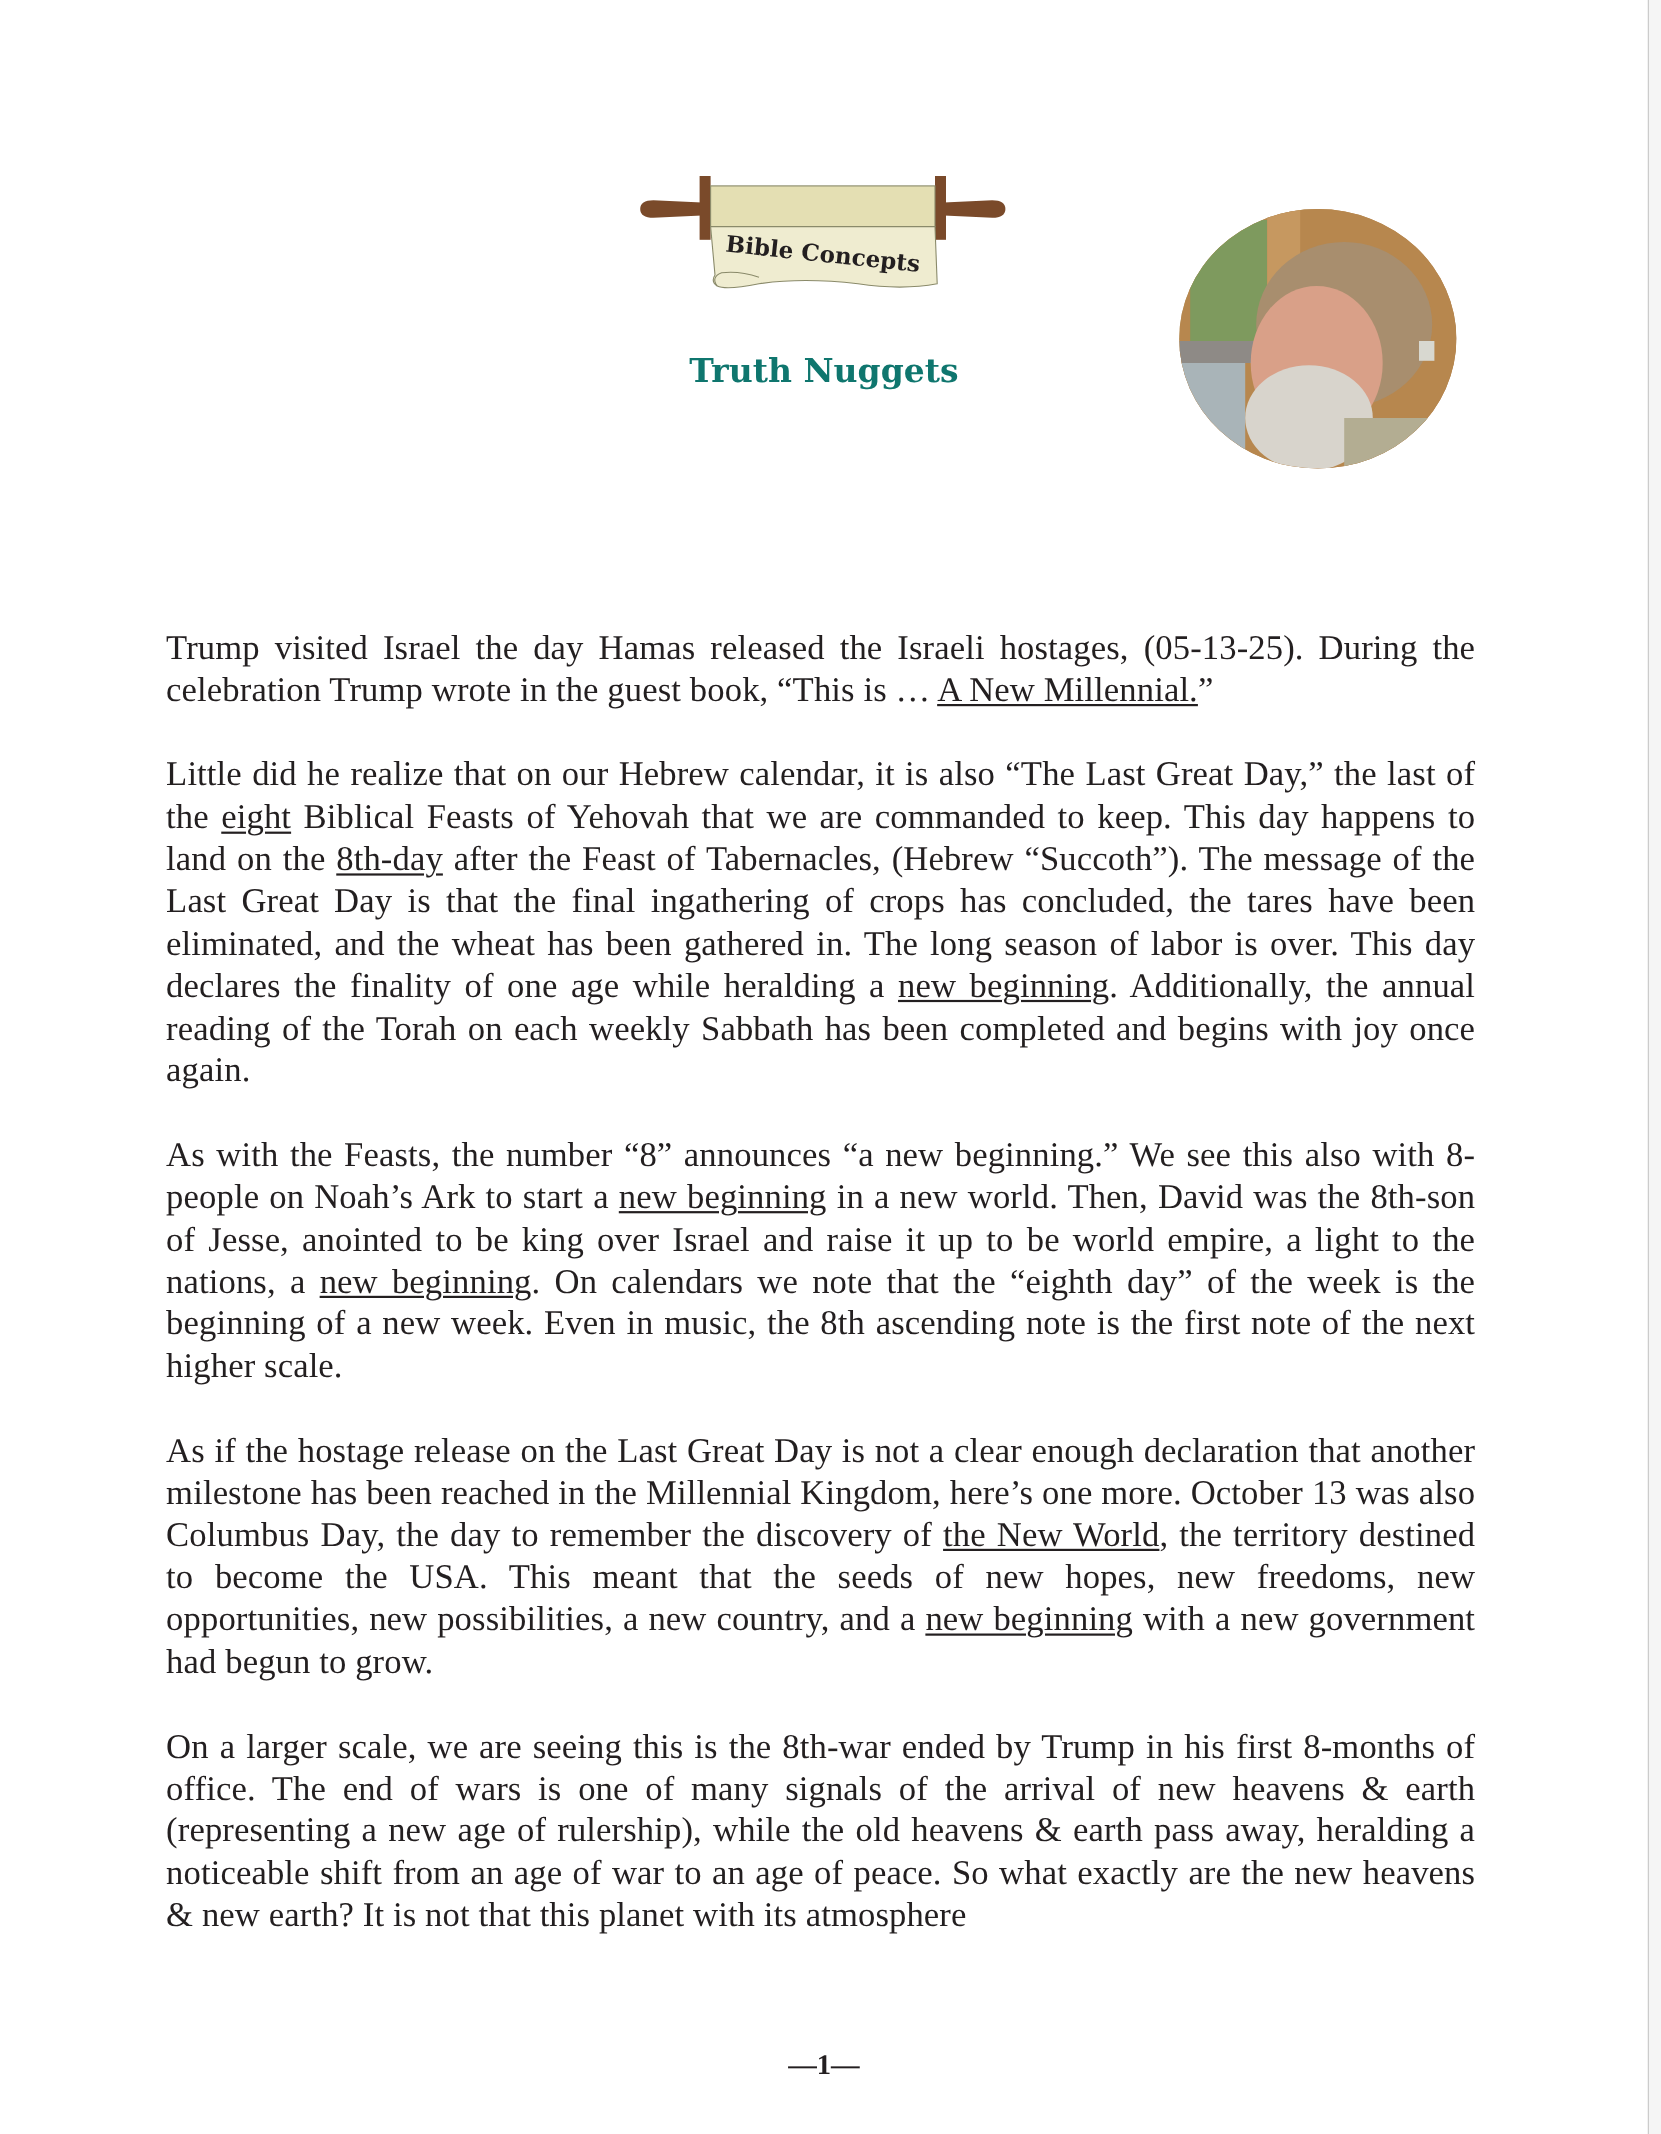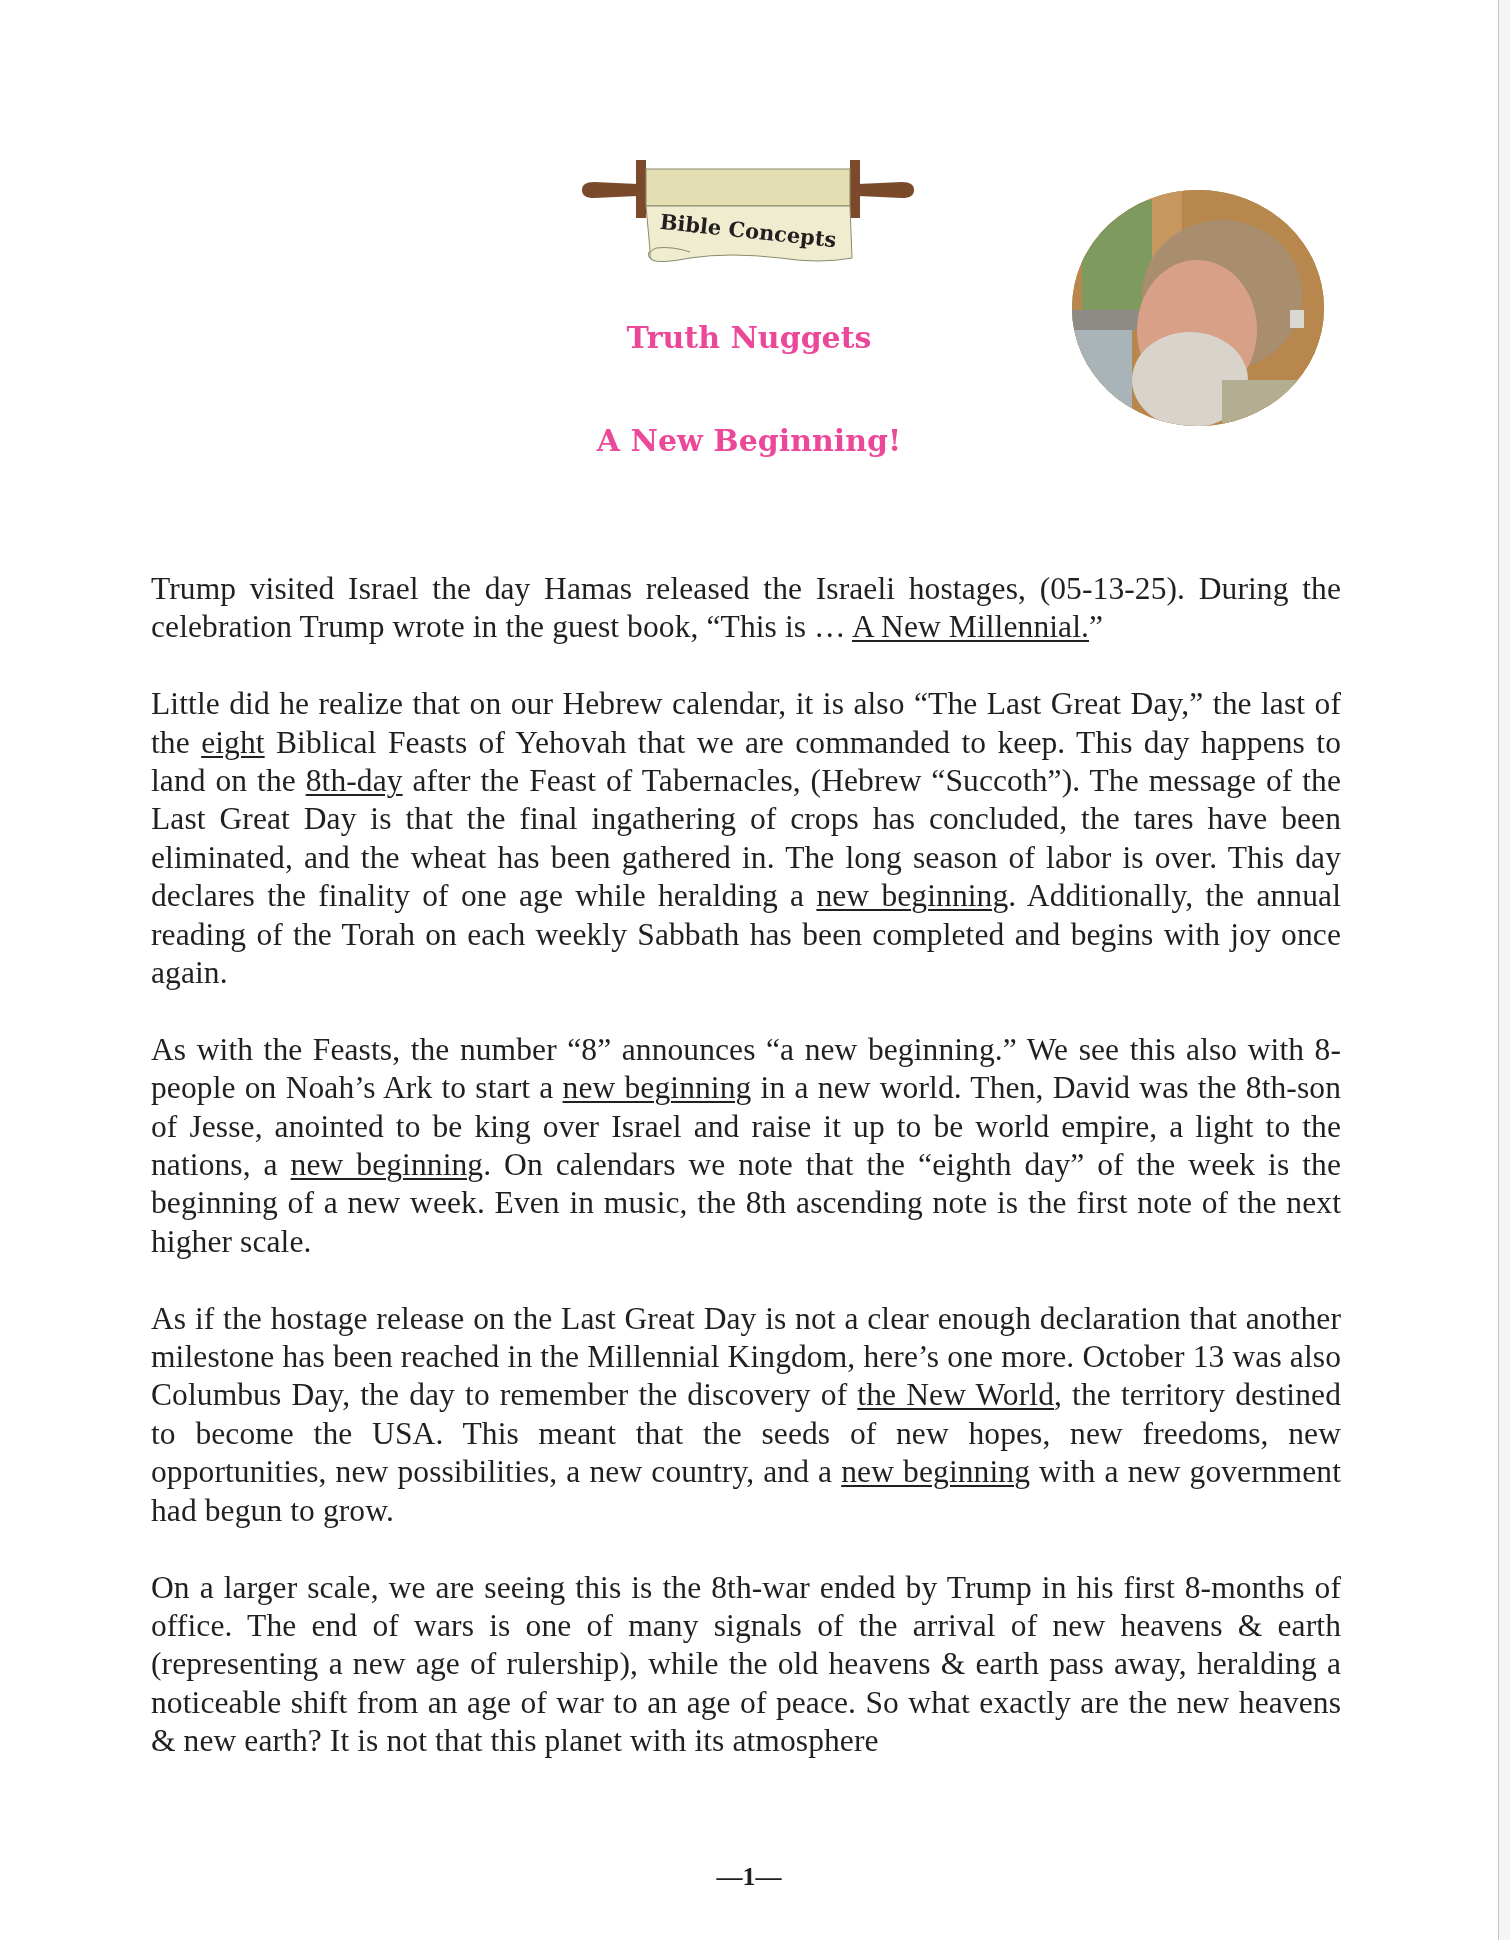--- a/index.html
+++ b/index.html
@@ -14,21 +14,21 @@
   .page { position: absolute; left: 0; top: 0; width: 1498px; height: 1940px; }
 
   .logo { position: absolute; left: 580px; top: 160px; width: 336px; height: 110px; }
   .portrait {
     position: absolute; left: 1072px; top: 190px; width: 252px; height: 236px;
     border-radius: 50%; overflow: hidden;
     background: radial-gradient(ellipse at 30% 30%, #9cb28a 0%, #b8894f 40%, #a06a36 100%);
   }
   .h-series, .h-title {
     position: absolute; left: 0; width: 1498px; text-align: center;
-    font-weight: bold; font-size: 30px; color: #ec4899;
+    font-weight: bold; font-size: 30px; color: #0f766e;
   }
   .h-series { top: 320px; }
   .h-title { top: 423px; }
 
   .body-text {
     position: absolute; left: 151px; top: 570px; width: 1190px;
     font-family: "Liberation Serif", "DejaVu Serif", serif;
     font-size: 31.5px; line-height: 38.4px; text-align: justify; letter-spacing: 0.1px;
   }
   .body-text p { margin: 0 0 38.4px 0; }
@@ -69,21 +69,20 @@
       <rect x="0" y="140" width="60" height="96" fill="#a9b4b8"></rect>
       <ellipse cx="150" cy="105" rx="80" ry="75" fill="#a88e6e"></ellipse>
       <ellipse cx="125" cy="140" rx="60" ry="70" fill="#d9a088"></ellipse>
       <ellipse cx="118" cy="190" rx="58" ry="48" fill="#d8d4cc"></ellipse>
       <rect x="150" y="190" width="102" height="46" fill="#b3ad92"></rect>
       <rect x="218" y="120" width="14" height="18" fill="#d8d8d0"></rect>
     </svg>
   </div>
 
   <div class="h-series">Truth Nuggets</div>
-  <div class="h-title">A New Beginning!</div>
 
   <div class="body-text" id="body-text">
       <p><span>Trump visited Israel the day Hamas released the Israeli hostages, (05-13-25). During the celebration Trump wrote in the guest book, “This is … </span><span class="u">A New Millennial.</span><span>”</span></p>
       <p><span>Little did he realize that on our Hebrew calendar, it is also “The Last Great Day,” the last of the </span><span class="u">eight</span><span> Biblical Feasts of Yehovah that we are commanded to keep. This day happens to land on the </span><span class="u">8th-day</span><span> after the Feast of Tabernacles, (Hebrew “Succoth”). The message of the Last Great Day is that the final ingathering of crops has concluded, the tares have been eliminated, and the wheat has been gathered in. The long season of labor is over. This day declares the finality of one age while heralding a </span><span class="u">new beginning</span><span>. Additionally, the annual reading of the Torah on each weekly Sabbath has been completed and begins with joy once again.</span></p>
       <p><span>As with the Feasts, the number “8” announces “a new beginning.” We see this also with 8-people on Noah’s Ark to start a </span><span class="u">new beginning</span><span> in a new world. Then, David was the 8th-son of Jesse, anointed to be king over Israel and raise it up to be world empire, a light to the nations, a </span><span class="u">new beginning</span><span>. On calendars we note that the “eighth day” of the week is the beginning of a new week. Even in music, the 8th ascending note is the first note of the next higher scale.</span></p>
       <p><span>As if the hostage release on the Last Great Day is not a clear enough declaration that another milestone has been reached in the Millennial Kingdom, here’s one more. October 13 was also Columbus Day, the day to remember the discovery of </span><span class="u">the New World</span><span>, the territory destined to become the USA. This meant that the seeds of new hopes, new freedoms, new opportunities, new possibilities, a new country, and a </span><span class="u">new beginning</span><span> with a new government had begun to grow.</span></p>
       <p><span>On a larger scale, we are seeing this is the 8th-war ended by Trump in his first 8-months of office. The end of wars is one of many signals of the arrival of new heavens &amp; earth (representing a new age of rulership), while the old heavens &amp; earth pass away, heralding a noticeable shift from an age of war to an age of peace. So what exactly are the new heavens &amp; new earth? It is not that this planet with its atmosphere</span></p>
     </div>
 
   <div class="page-num">—1—</div>

